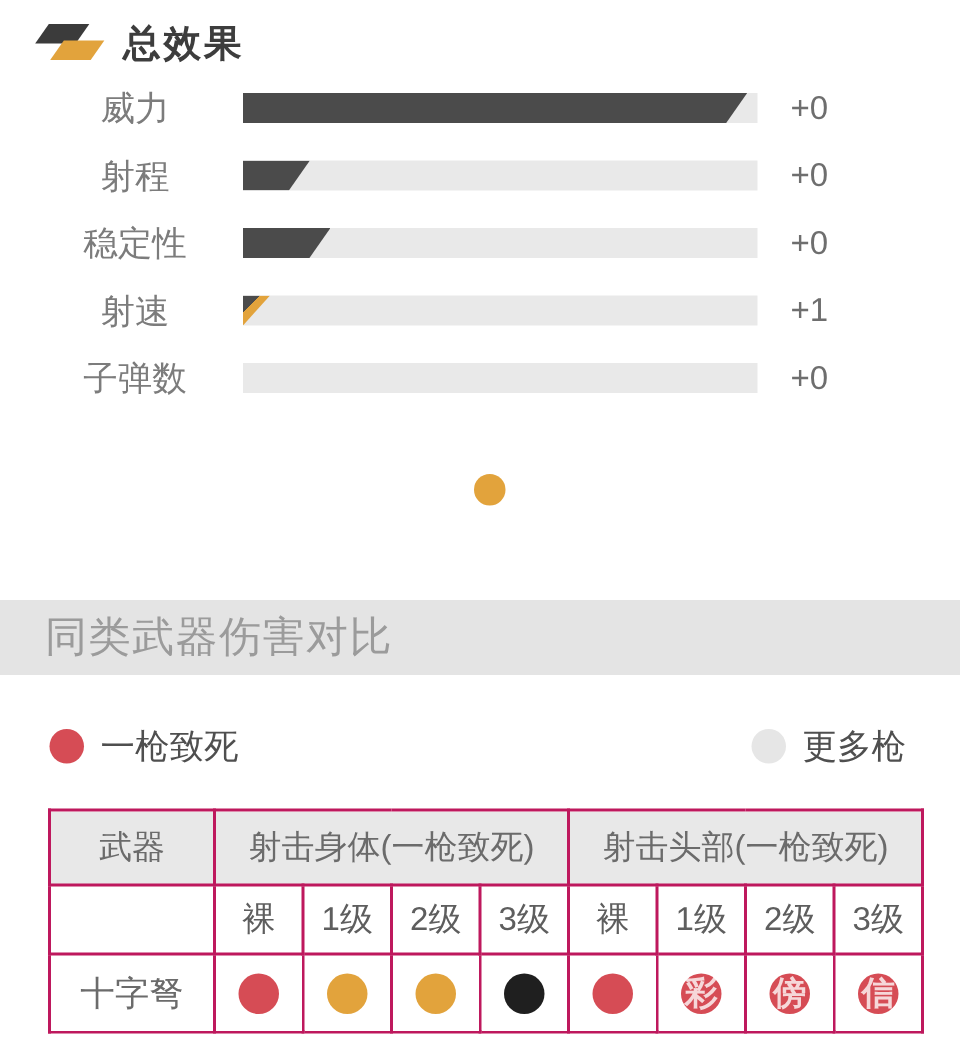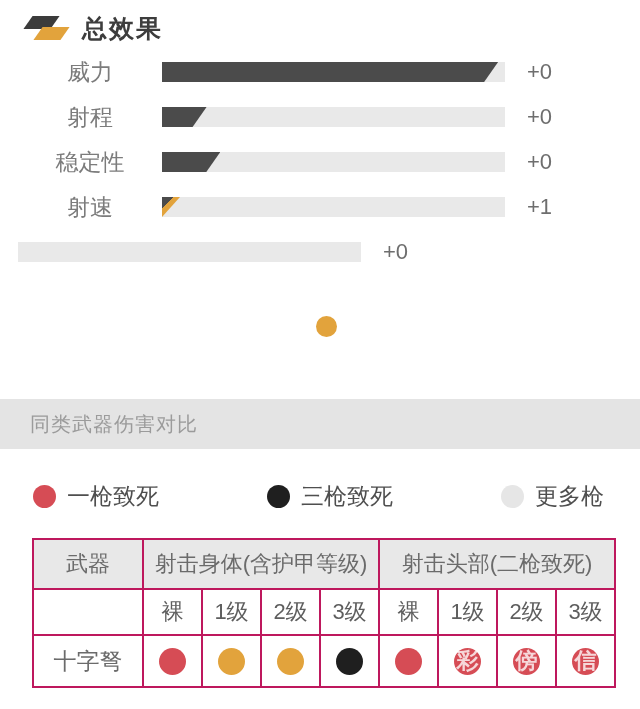--- a/index.html
+++ b/index.html
@@ -25,21 +25,21 @@
   .stat-value{margin-left:22px;font-size:22px;color:#6e6e6e;}
 
   
   .expand-row{margin-top:56px;text-align:center;}
   .expand-link{display:inline-flex;align-items:center;cursor:pointer;}
   .expand-label{font-size:25px;font-weight:bold;color:#df9f35;letter-spacing:1px;}
   .expand-dot{display:inline-block;width:21px;height:21px;border-radius:50%;background:#e2a33c;margin-left:12px;}
 
   
   .band{margin-top:58px;height:50px;background:#e4e4e4;display:flex;align-items:center;}
-  .band-title{font-size:20px;color:#9b9b9b;padding-left:30px;letter-spacing:1px;}
+  .band-title{font-size:28px;color:#9b9b9b;padding-left:30px;letter-spacing:1px;}
 
   
   .legend{display:flex;justify-content:space-between;align-items:center;margin:32px 36px 0 33px;}
   .legend-item{display:flex;align-items:center;}
   .legend-dot{width:23px;height:23px;border-radius:50%;display:inline-block;flex:0 0 auto;}
   .legend-label{font-size:23px;color:#4f4f4f;margin-left:11px;}
 
   
   .cmp-table{border-collapse:collapse;margin:26px 0 0 32px;table-layout:fixed;}
   .cmp-table td,.cmp-table th{border:2px solid #be185d;text-align:center;vertical-align:middle;
@@ -88,43 +88,40 @@
         <span class="stat-value">+0</span>
       </div>
       <div class="stat-row">
         <span class="stat-label">射速</span>
         <div class="bar">
           <div class="fill orange" style="width: 18px;"></div>
         </div>
         <span class="stat-value">+1</span>
       </div>
       <div class="stat-row">
+        <span class="stat-label">子弹数</span>
         <div class="bar"></div>
         <span class="stat-value">+0</span>
       </div>
     </div>
 
   <div class="expand-row">
     <span class="expand-link">
       <span class="expand-dot"></span>
     </span>
   </div>
 
   <div class="band">
     <span class="band-title">同类武器伤害对比</span>
   </div>
 
   <div class="legend" id="legend">
       <div class="legend-item">
         <span class="legend-dot" style="background: rgb(214, 76, 85);"></span>
         <span class="legend-label">一枪致死</span>
-      </div>
-      <div class="legend-item">
-        <span class="legend-dot" style="background: rgb(31, 31, 31);"></span>
-        <span class="legend-label">三枪致死</span>
       </div>
       <div class="legend-item">
         <span class="legend-dot" style="background: rgb(230, 230, 230);"></span>
         <span class="legend-label">更多枪</span>
       </div>
     </div>
 
   <table class="cmp-table">
     <colgroup>
       <col style="width:110px">
@@ -133,22 +130,22 @@
         <col style="width:59px">
         <col style="width:59px">
       <col style="width:59px">
         <col style="width:59px">
         <col style="width:59px">
         <col style="width:59px">
     </colgroup>
     <tbody id="cmp-tbody">
         <tr>
           <th class="ghead">武器</th>
-          <th class="ghead" colspan="4">射击身体(含护甲等级)</th>
-          <th class="ghead" colspan="4">射击头部(二枪致死)</th>
+          <th class="ghead" colspan="4">射击身体(一枪致死)</th>
+          <th class="ghead" colspan="4">射击头部(一枪致死)</th>
         </tr>
         <tr>
           <td class="sub"></td>
           <th class="sub">裸</th>
           <th class="sub">1级</th>
           <th class="sub">2级</th>
           <th class="sub">3级</th>
           <th class="sub">裸</th>
           <th class="sub">1级</th>
           <th class="sub">2级</th>

